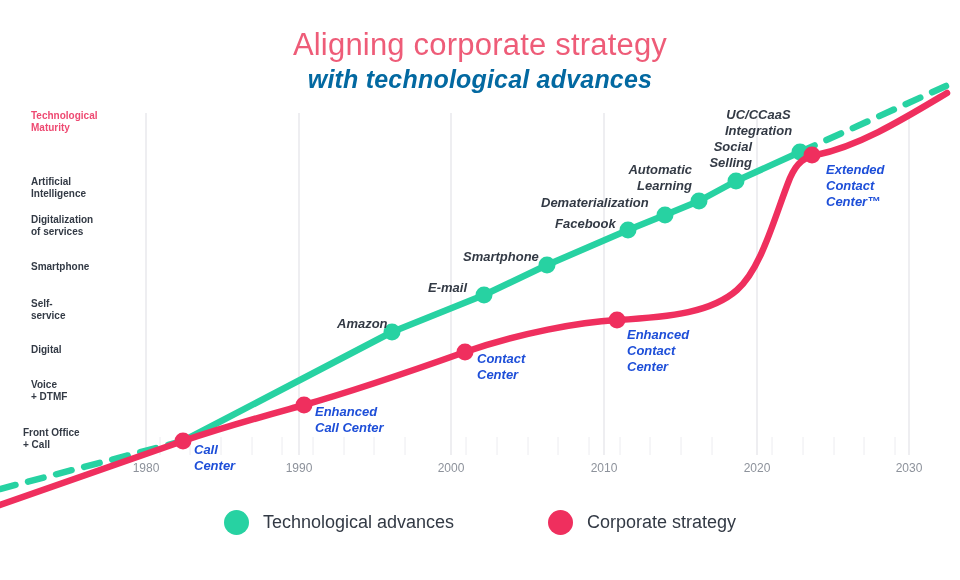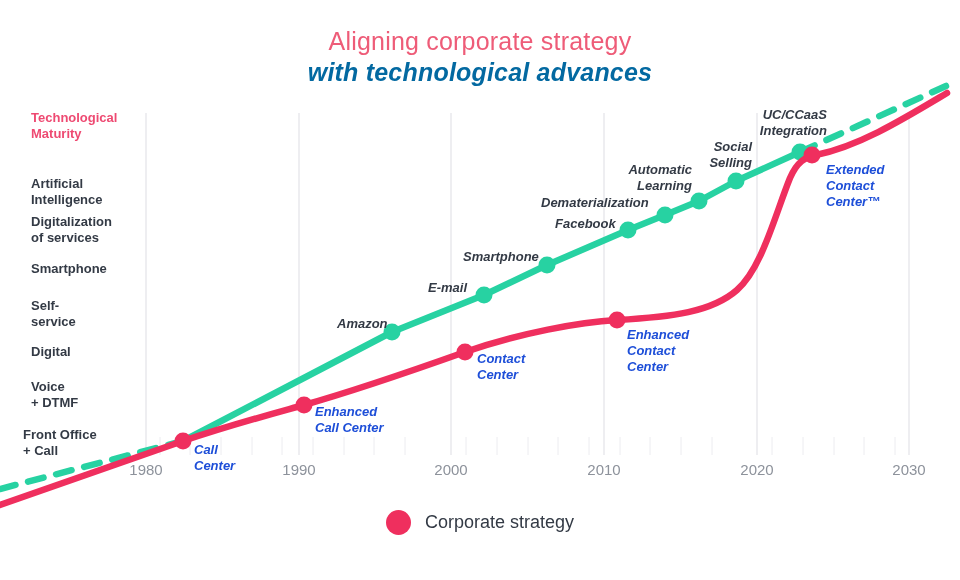--- a/index.html
+++ b/index.html
@@ -21,53 +21,53 @@
   }
   .title-block {
     position: absolute;
     left: 0;
     top: 26px;
     width: 960px;
     text-align: center;
     line-height: 1.22;
   }
   .title-line1 {
-    font-size: 25px;
+    font-size: 31px;
     color: #ee5c78;
     font-weight: 400;
     letter-spacing: 0.2px;
   }
   .title-line2 {
     font-size: 25px;
     color: #0369a1;
     font-weight: bold;
     font-style: italic;
     letter-spacing: 0.2px;
   }
   svg.plot {
     position: absolute;
     left: 0;
     top: 0;
     width: 960px;
     height: 580px;
   }
   .ylabel {
     position: absolute;
-    font-size: 13px;
+    font-size: 10px;
     font-weight: bold;
     line-height: 1.22;
     color: #333a45;
     white-space: pre-line;
   }
   .ylabel.accent {
     color: #ee4a72;
   }
   .xtick {
     position: absolute;
-    font-size: 15px;
+    font-size: 12px;
     color: #8d929b;
     text-align: center;
     width: 70px;
   }
   .pt-label {
     position: absolute;
     font-size: 13px;
     font-style: italic;
     font-weight: bold;
     line-height: 1.22;
@@ -212,36 +212,40 @@
 
   <div class="pt-label" style="left:337px; top:316px;">Amazon</div>
   <div class="pt-label" style="left:428px; top:280px;">E-mail</div>
   <div class="pt-label" style="left:463px; top:249px;">Smartphone</div>
   <div class="pt-label" style="left:555px; top:216px;">Facebook</div>
   <div class="pt-label" style="left:541px; top:195px;">Dematerialization</div>
   <div class="pt-label right" style="left:638px; top:139px; width:114px;">Social
 Selling</div>
   <div class="pt-label right" style="left:572px; top:162px; width:120px;">Automatic
 Learning</div>
-  <div class="pt-label right" style="left:690px; top:107px; width:137px;">UC/CCaaS
+  <div class="pt-label right" style="left:690px; top:107px; width:137px;text-align:center;">UC/CCaaS
 Integration</div>
 
   <div class="pt-label pink" style="left:194px; top:442px;">Call
 Center</div>
   <div class="pt-label pink" style="left:315px; top:404px;">Enhanced
 Call Center</div>
   <div class="pt-label pink" style="left:477px; top:351px;">Contact
 Center</div>
   <div class="pt-label pink" style="left:627px; top:327px;">Enhanced
 Contact
 Center</div>
   <div class="pt-label pink" style="left:826px; top:162px;">Extended
 Contact
 Center™</div>
 
   <div class="legend">
     <div class="legend-item">
+      <span class="legend-dot" style="background:#27d2a2;"></span>
+      <span class="legend-text">Technological advances</span>
+    </div>
+    <div class="legend-item">
       <span class="legend-dot" style="background:#ef2f5e;"></span>
       <span class="legend-text">Corporate strategy</span>
     </div>
   </div>
 
 </div>
 
 </body></html>

